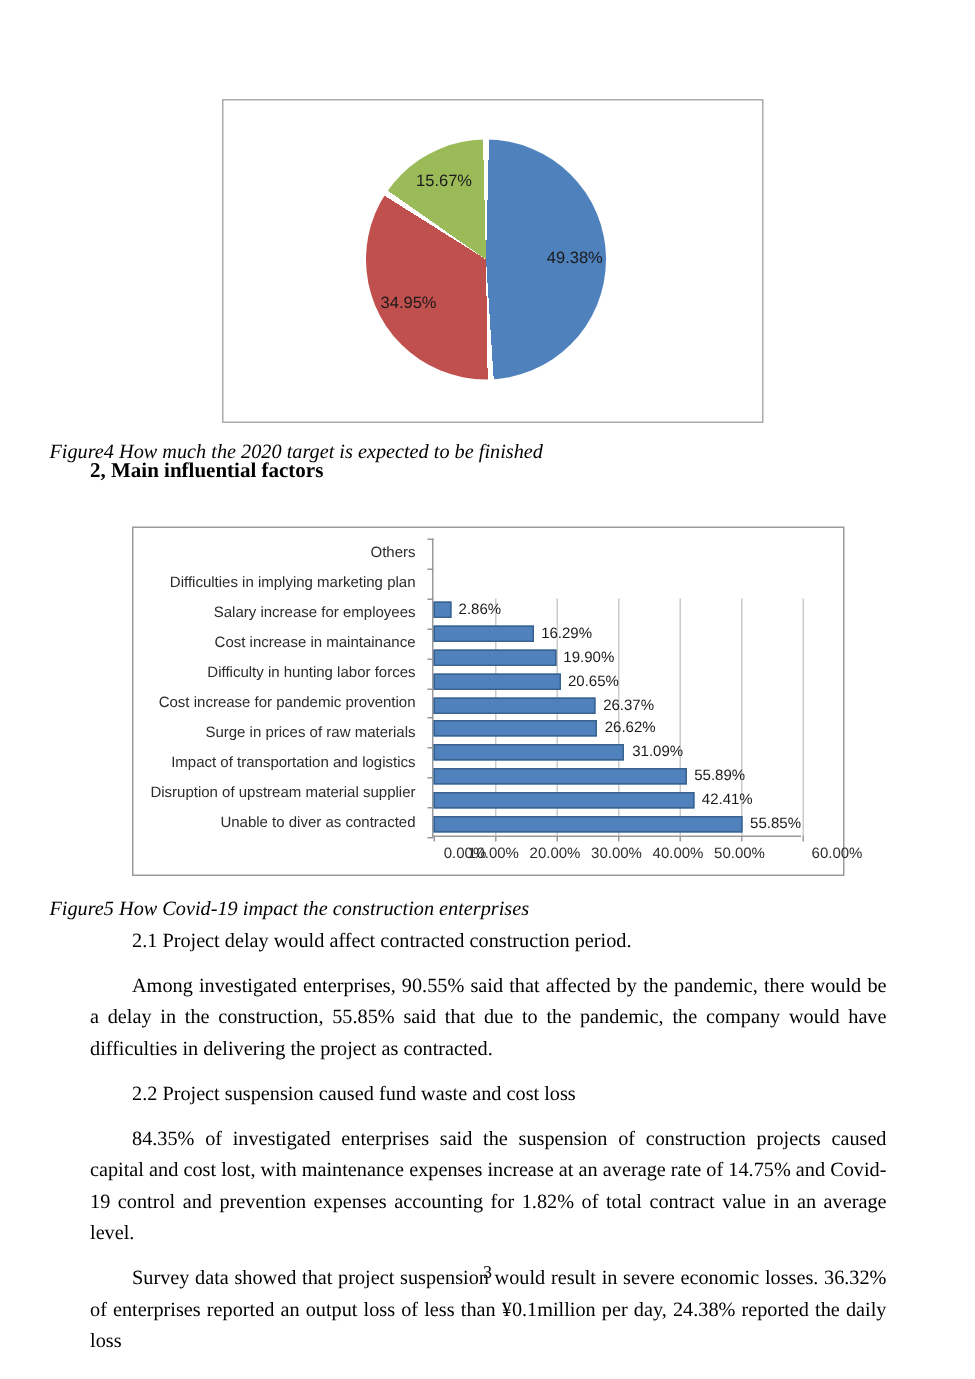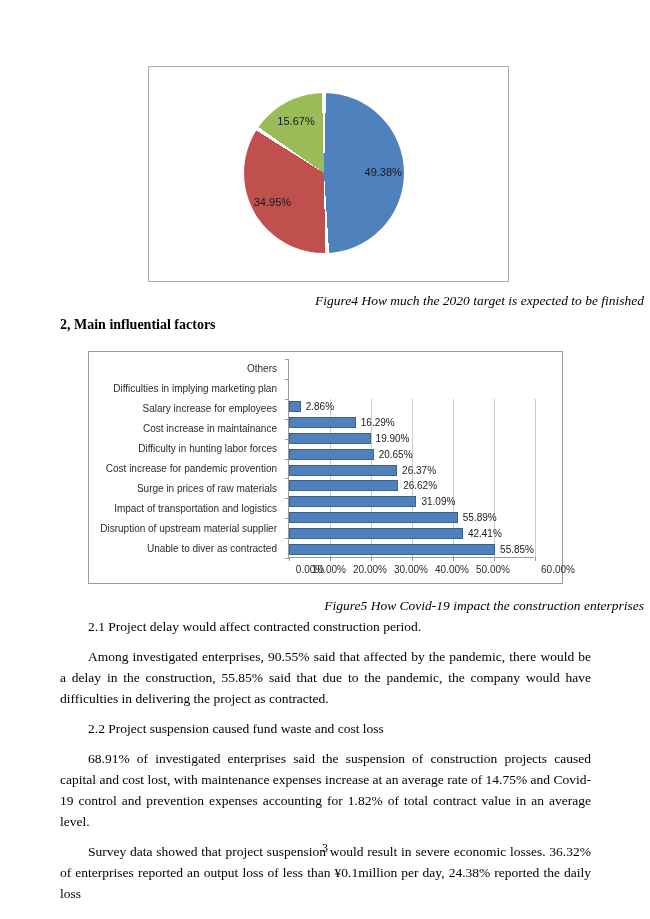--- a/index.html
+++ b/index.html
@@ -46,26 +46,26 @@
   }
   .tick { position:absolute; top:100%; width:1px; height:4px; background:#9a9a9a; }
   .cat-tick { position:absolute; right:100%; width:4px; height:1px; background:#9a9a9a; }
   .xtick-label {
     position:absolute; top:212px; transform:translateX(-50%);
     font-family:"Liberation Sans", sans-serif; font-size:10px; color:#2b2b2b; white-space:nowrap;
   }
 
   
   .caption {
-    position:absolute; left:0; width:644px; text-align:right;
-    font-style:italic; font-size:13.5px;
+    position:absolute; left:0; width:644px; text-align:left;
+    font-style:italic; font-size:13.5px;padding-left:33px;
   }
   .cap4 { top:293px; }
   .cap5 { top:598px; }
-  .heading { position:absolute; left:60px; top:317px; font-size:14px; font-weight:bold; }
+  .heading { position:absolute; left:60px; top:307px; font-size:14px; font-weight:bold; }
   .body-text {
     position:absolute; left:60px; top:616px; width:531px;
     font-size:13.5px; line-height:21px;
   }
   .body-text p { margin-bottom:9px; text-indent:28px; }
   .justify { text-align:justify; }
   .justify-last { text-align-last:justify; }
   .page-number { position:absolute; left:0; top:841px; width:650px; text-align:center; font-size:12px; }
 </style>
 </head>
@@ -177,19 +177,19 @@
       <span class="xtick-label" style="left: 404px;">50.00%</span>
       <span class="xtick-label" style="left: 445px; margin-left: 24px;">60.00%</span>
     </figure>
 
   <div class="caption cap5">Figure5 How Covid-19 impact the construction enterprises</div>
 
   <div class="body-text">
     <p>2.1 Project delay would affect contracted construction period.</p>
     <p class="justify">Among investigated enterprises, 90.55% said that affected by the pandemic, there would be a delay in the construction, 55.85% said that due to the pandemic, the company would have difficulties in delivering the project as contracted.</p>
     <p>2.2 Project suspension caused fund waste and cost loss</p>
-    <p class="justify">68.91% of investigated enterprises said the suspension of construction projects caused capital and cost lost, with maintenance expenses increase at an average rate of 14.75% and Covid-19 control and prevention expenses accounting for 1.82% of total contract value in an average level.</p>
+    <p class="justify">84.35% of investigated enterprises said the suspension of construction projects caused capital and cost lost, with maintenance expenses increase at an average rate of 14.75% and Covid-19 control and prevention expenses accounting for 1.82% of total contract value in an average level.</p>
     <p class="justify justify-last">Survey data showed that project suspension would result in severe economic losses. 36.32% of enterprises reported an output loss of less than ¥0.1million per day, 24.38% reported the daily loss</p>
   </div>
 
   <div class="page-number">3</div>
 
 </div>
 
 </body></html>

